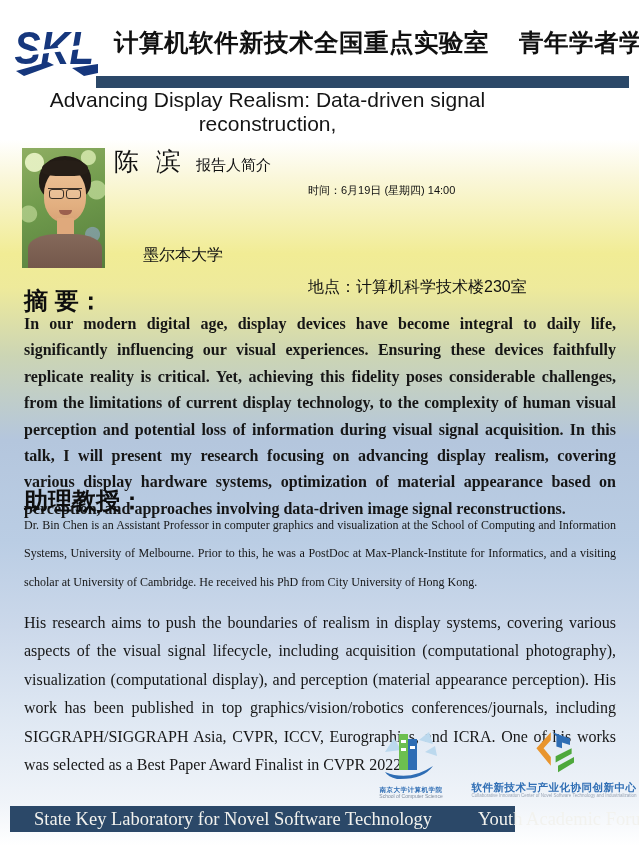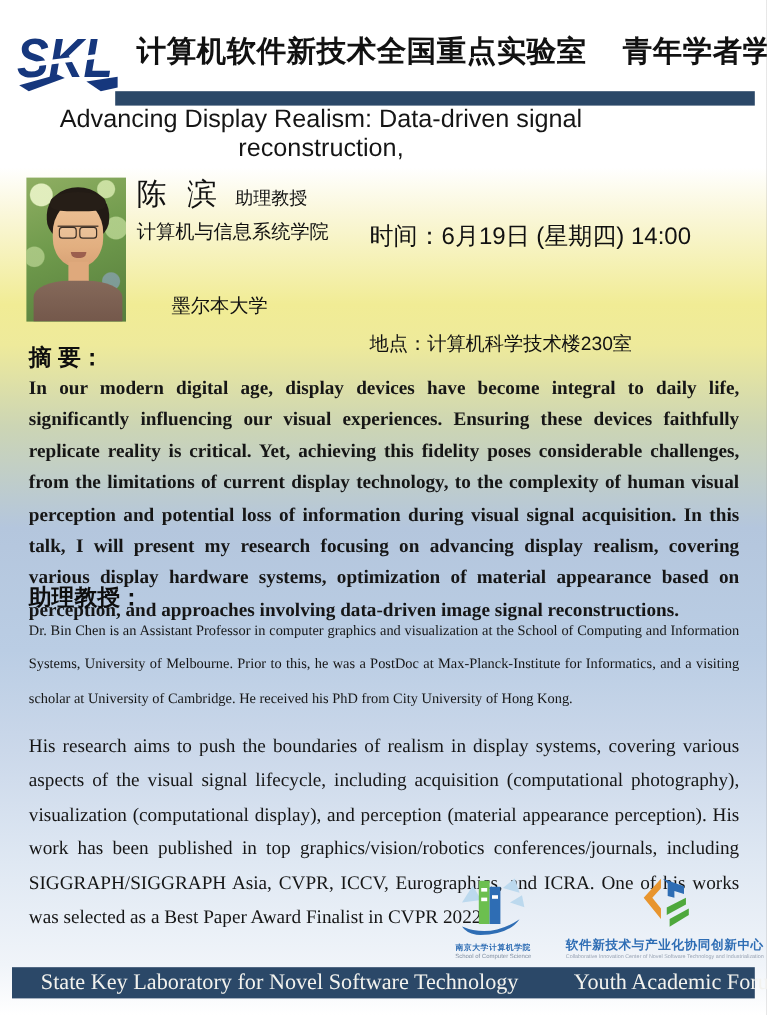--- a/index.html
+++ b/index.html
@@ -42,43 +42,43 @@
   .photo .glasses:before,.photo .glasses:after{content:"";position:absolute;top:0;width:13px;height:8px;border:1.5px solid #3a2f26;border-radius:3px;background:rgba(255,245,230,.18);}
   .photo .glasses:before{left:1px;} .photo .glasses:after{right:1px;}
   .photo .mouth{position:absolute;left:37px;top:62px;width:13px;height:5px;border-radius:0 0 10px 10px;background:#9c5f4e;}
   .photo .shirt{position:absolute;left:6px;top:86px;width:74px;height:34px;border-radius:40% 40% 0 0;background:linear-gradient(180deg,#85695a 0%,#74584b 100%);}
   .photo .neck{position:absolute;left:35px;top:70px;width:17px;height:20px;background:#dfa97c;}
 
   .name-row{left:114px;top:145px;display:flex;align-items:baseline;color:#111;}
   .speaker-name{font-size:25px;letter-spacing:5px;font-weight:500;}
   .speaker-title{font-size:15px;margin-left:10px;font-weight:500;}
   .row-dept{left:114px;top:183px;font-size:16px;color:#111;font-weight:500;}
-  .row-time{left:308px;top:183px;font-size:20px;color:#111;font-weight:500;}
+  .row-time{left:308px;top:183px;font-size:11px;color:#111;font-weight:500;}
   .row-univ{left:114px;top:245px;font-size:16px;color:#111;font-weight:500;margin-left:29px;}
   .row-loc{left:308px;top:245px;font-size:16px;color:#111;font-weight:500;margin-top:32px;}
 
   
-  .sec-heading{font-size:19px;font-weight:bold;color:#0e0e0e;}
+  .sec-heading{font-size:24px;font-weight:bold;color:#0e0e0e;}
   .abstract-heading{left:24px;top:285px;}
   .para{font-family:"Liberation Serif",serif;color:#161616;text-align:justify;}
   .abstract-body{left:24px;top:311px;width:592px;font-size:16px;line-height:26.4px;font-weight:bold;}
   .bio-heading{left:24px;top:485px;}
   .bio-p1{left:24px;top:511px;width:592px;font-size:12px;line-height:28.4px;}
   .bio-p2{left:24px;top:609px;width:592px;font-size:16px;line-height:28.4px;}
 
   
   .nju-block{left:372px;top:726px;width:78px;text-align:center;}
   .nju-cn{font-size:6.5px;color:#2e6db4;font-weight:bold;letter-spacing:.5px;line-height:7px;}
   .nju-en{font-size:5px;color:#7f8da0;line-height:6px;}
   .cic-block{left:466px;top:729px;width:176px;text-align:center;}
   .cic-cn{font-size:10.5px;color:#2e6db4;font-weight:bold;line-height:12px;letter-spacing:.5px;}
   .cic-en{font-size:4.5px;color:#9aa5b5;line-height:6px;}
 
   
-  .footer-band{left:10px;top:806px;width:619px;height:26px;background:#2b4868;
+  .footer-band{left:10px;top:806px;width:505px;height:26px;background:#2b4868;
     display:flex;align-items:center;color:#f2f2ee;font-family:"Liberation Serif",serif;
     font-size:18.5px;white-space:nowrap;}
   .footer-band .f-left{margin-left:24px;}
   .footer-band .f-right{margin-left:46px;}
 </style>
 </head>
 <body>
 
 <div class="poster">
 
@@ -102,23 +102,22 @@
     <div class="face"></div>
     <div class="fringe"></div>
     <div class="glasses"></div>
     <div class="mouth"></div>
     <div class="neck"></div>
     <div class="shirt"></div>
   </div>
 
   <div class="abs name-row">
     <span class="speaker-name">陈 滨</span>
-    <span class="speaker-title">助理教授</span>
+    <span class="speaker-title">报告人简介</span>
   </div>
-  <div class="abs row-dept">计算机与信息系统学院</div>
   <div class="abs row-time">时间：6月19日 (星期四) 14:00</div>
   <div class="abs row-univ">墨尔本大学</div>
   <div class="abs row-loc">地点：计算机科学技术楼230室</div>
 
   <div class="abs sec-heading abstract-heading">摘 要：</div>
   <div class="abs para abstract-body">In our modern digital age, display devices have become integral to daily life, significantly influencing our visual experiences. Ensuring these devices faithfully replicate reality is critical. Yet, achieving this fidelity poses considerable challenges, from the limitations of current display technology, to the complexity of human visual perception and potential loss of information during visual signal acquisition. In this talk, I will present my research focusing on advancing display realism, covering various display hardware systems, optimization of material appearance based on perception, and approaches involving data-driven image signal reconstructions.</div>
 
   <div class="abs sec-heading bio-heading">助理教授：</div>
   <div class="abs para bio-p1">Dr. Bin Chen is an Assistant Professor in computer graphics and visualization at the School of Computing and Information Systems, University of Melbourne. Prior to this, he was a PostDoc at Max-Planck-Institute for Informatics, and a visiting scholar at University of Cambridge. He received his PhD from City University of Hong Kong.</div>
   <div class="abs para bio-p2">His research aims to push the boundaries of realism in display systems, covering various aspects of the visual signal lifecycle, including acquisition (computational photography), visualization (computational display), and perception (material appearance perception). His work has been published in top graphics/vision/robotics conferences/journals, including SIGGRAPH/SIGGRAPH Asia, CVPR, ICCV, Eurographics, and ICRA. One of his works was selected as a Best Paper Award Finalist in CVPR 2022.</div>

